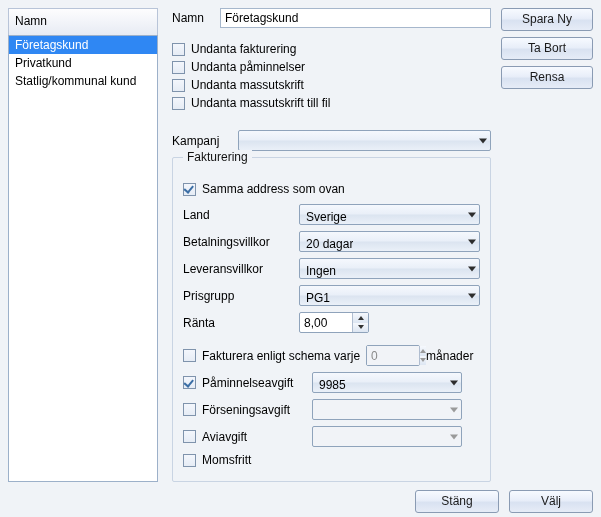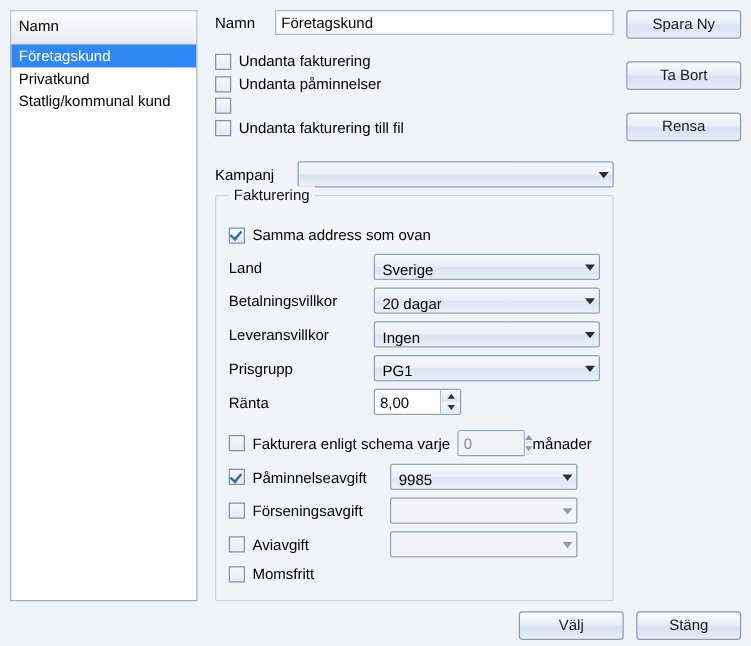--- a/index.html
+++ b/index.html
@@ -56,21 +56,21 @@
     color: #fff;
   }
   .col-mid {
     flex: 1 1 auto;
     padding: 0 10px 0 14px;
   }
   .col-right {
     width: 92px;
     display: flex;
     flex-direction: column;
-    gap: 18px;
+    gap: 6px;
     align-items: stretch;
   }
   .btn {
     display: inline-block;
     min-width: 78px;
     height: 23px;
     line-height: 21px;
     text-align: center;
     border: 1px solid #8a9bb3;
     border-radius: 3px;
@@ -254,24 +254,25 @@
       <div class="checkbox-row">
         <span class="checkbox"></span>
         <span>Undanta fakturering</span>
       </div>
       <div class="checkbox-row">
         <span class="checkbox"></span>
         <span>Undanta påminnelser</span>
       </div>
       <div class="checkbox-row">
         <span class="checkbox"></span>
+        <span>Undanta massutskrift</span>
       </div>
       <div class="checkbox-row">
         <span class="checkbox"></span>
-        <span>Undanta fakturering till fil</span>
+        <span>Undanta massutskrift till fil</span>
       </div>
 
       <div class="form-row" style="margin-top:20px">
         <span class="label" style="width:60px">Kampanj</span>
         <div class="combo" style="flex:1">
           <span class="combo-text"></span>
           <span class="arrow"></span>
         </div>
       </div>
 
@@ -378,16 +379,16 @@
 
     <div class="col-right">
       <span class="btn">Spara Ny</span>
       <span class="btn">Ta Bort</span>
       <span class="btn">Rensa</span>
     </div>
 
   </div>
 
   <div class="bottom-bar">
+    <span class="btn" style="min-width:84px">Stäng</span>
     <span class="btn" style="min-width:84px">Välj</span>
-    <span class="btn" style="min-width:84px">Stäng</span>
   </div>
 </div>
 
 </body></html>

